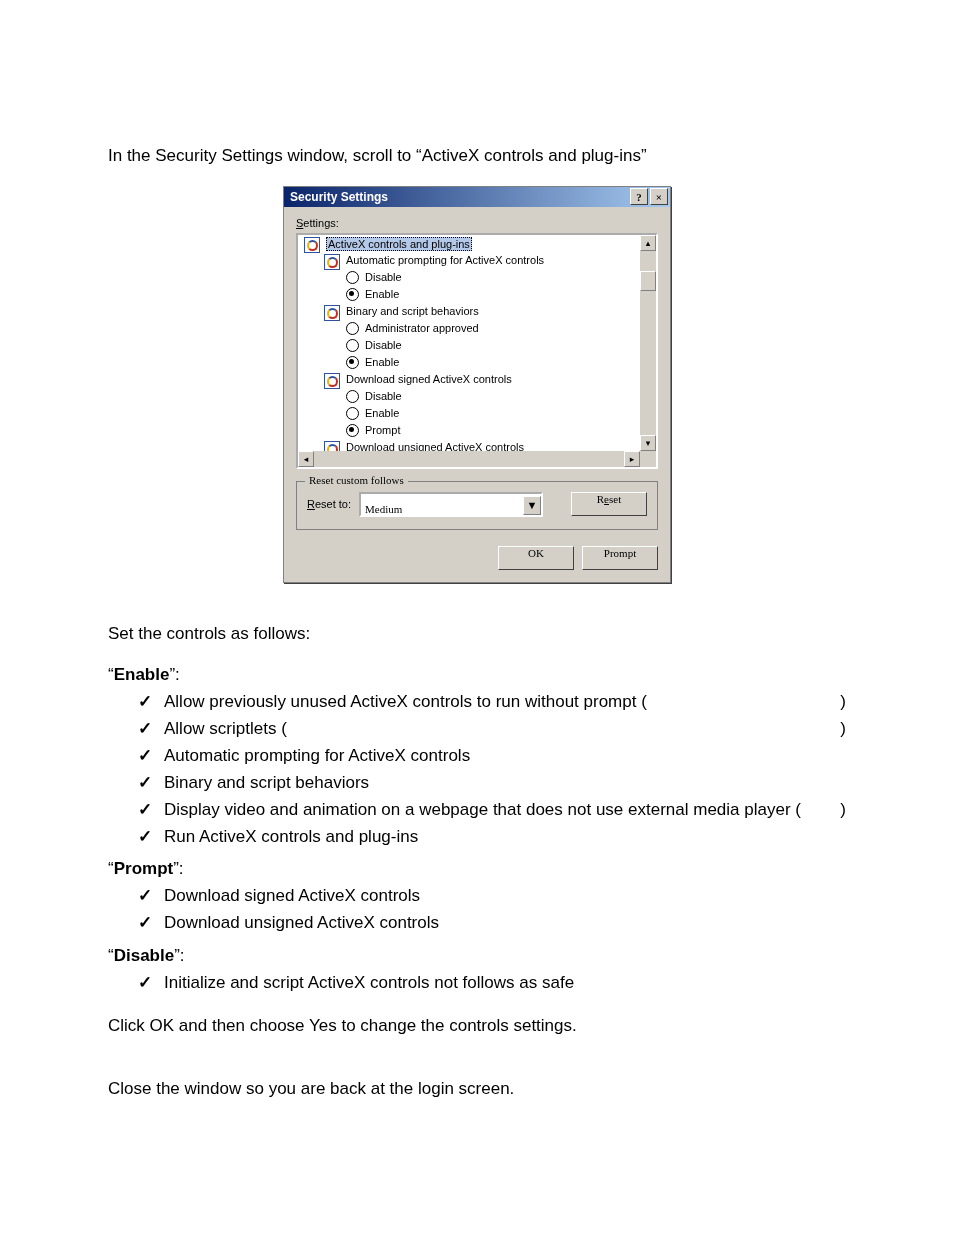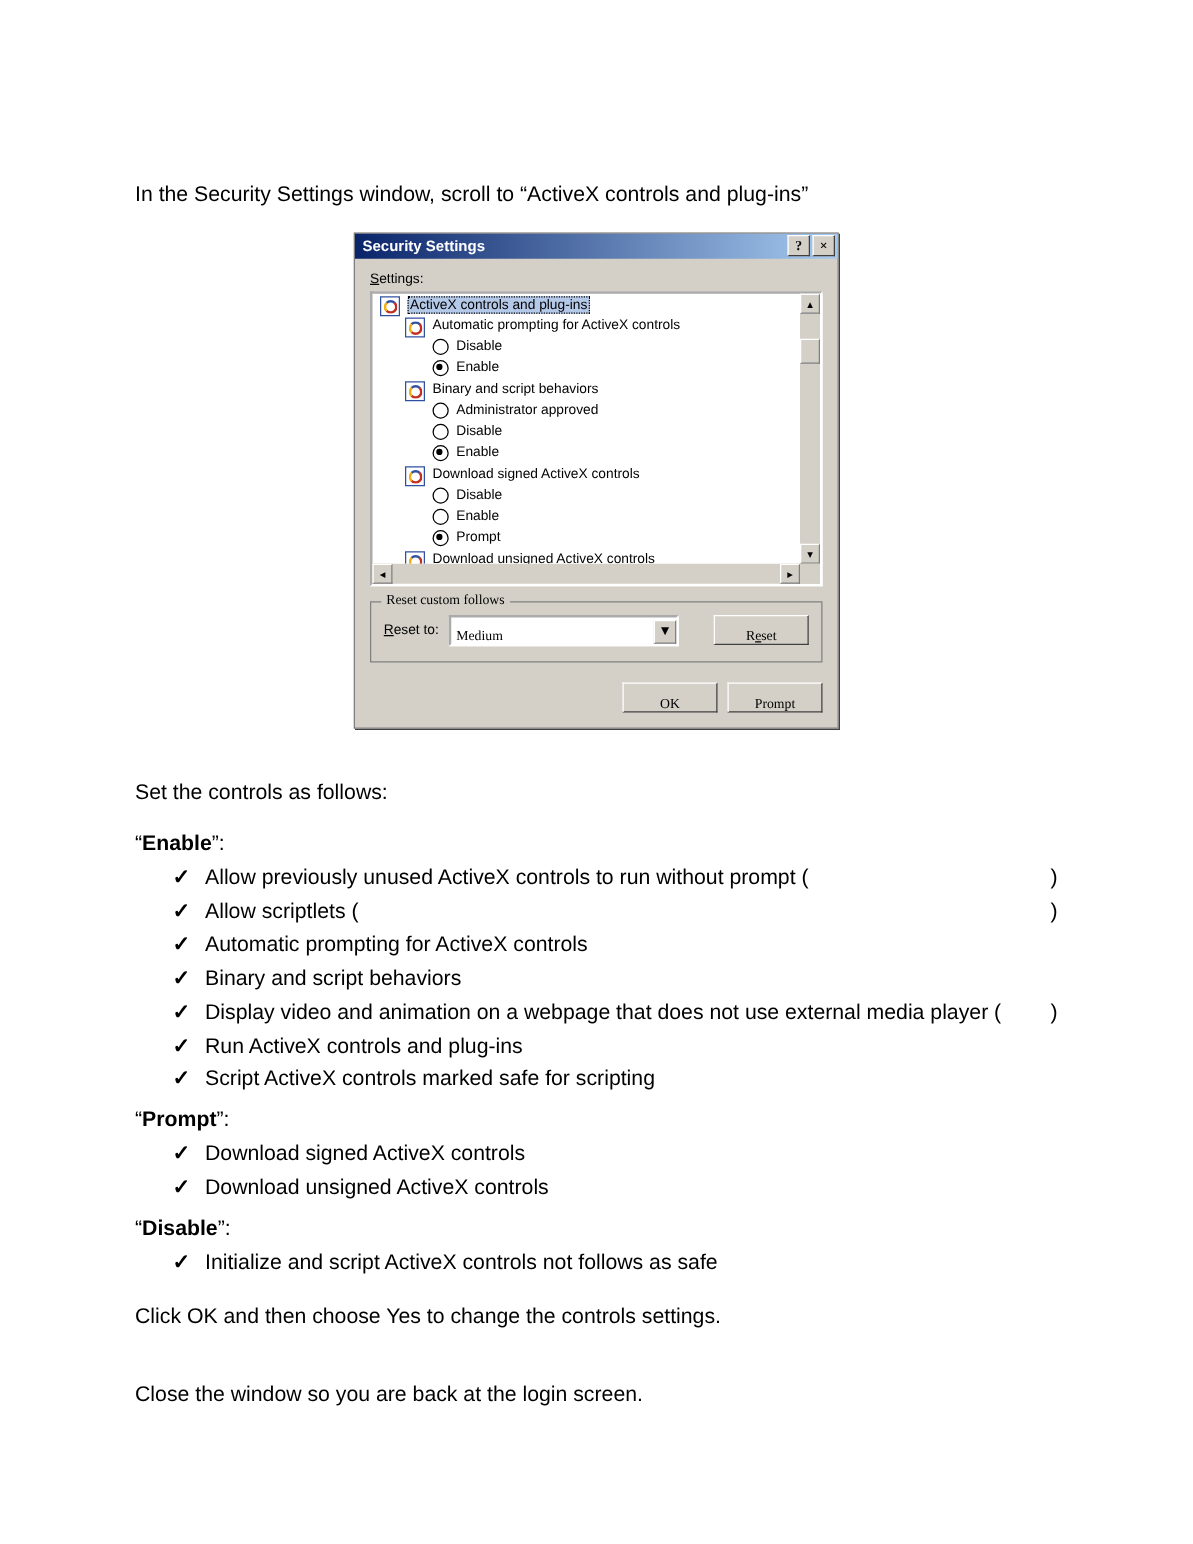--- a/index.html
+++ b/index.html
@@ -29,21 +29,21 @@
   .ax-icon::after{content:"";position:absolute;left:2px;top:2px;width:7px;height:7px;border:2px solid #c03020;border-radius:50%;border-left-color:#f0b010;border-top-color:#3050a0}
   .radio{width:11px;height:11px;border:1px solid #000;border-radius:50%;background:#fff;margin-right:6px;flex:none;position:relative}
   .radio.sel::after{content:"";position:absolute;left:2px;top:2px;width:5px;height:5px;border-radius:50%;background:#000}
   .node-label.hl{background:#b4c8e8;border:1px dotted #000;padding:0 1px}
   .fieldset{border:1px solid #808080;border-top-color:#808080;margin-top:12px;padding:10px 10px 12px 10px;position:relative}
   .fieldset .legend{position:absolute;top:-8px;left:8px;background:#d4d0c8;padding:0 4px;font:11px Tahoma}
   .row{display:flex;align-items:center;gap:8px}
   .combo{flex:none;display:flex;align-items:flex-end;border:2px inset #fff;background:#fff;height:21px;width:180px}
   .combo span{padding:0 4px;font:11px Tahoma;flex:1}
   .combo .drop{width:16px;height:17px;background:#d4d0c8;border:1px solid #fff;border-right-color:#808080;border-bottom-color:#808080;display:flex;align-items:center;justify-content:center;font-size:8px}
-  .btn{width:74px;height:22px;background:#d4d0c8;border:1px solid #fff;border-right-color:#404040;border-bottom-color:#404040;font:11px Tahoma;display:flex;align-items:flex-end;justify-content:center}
+  .btn{width:74px;height:22px;background:#d4d0c8;border:1px solid #fff;border-right-color:#404040;border-bottom-color:#404040;font:11px Tahoma;display:flex;align-items:flex-start;justify-content:center}
   .btnrow{display:flex;justify-content:flex-end;gap:8px;margin-top:16px}
   
   .heading{margin:8px 0 2px 0}
   .chk-list{margin:0;padding:0;list-style:none}
   .chk-list li{display:flex;align-items:flex-end;padding:2px 0 2px 30px}
   .chk-list li::before{content:"✓";font-weight:bold;width:26px;flex:none}
 </style>
 </head>
 <body>
 
@@ -195,23 +195,20 @@
         <span>Binary and script behaviors</span>
       </li>
       <li>
         <span>Display video and animation on a webpage that does not use external media player (</span>
         <span style="flex: 1 1 0%;"></span>
         <span> )</span>
       </li>
       <li>
         <span>Run ActiveX controls and plug-ins</span>
       </li>
-      <li>
-        <span>Script ActiveX controls marked safe for scripting</span>
-      </li>
     </ul>
 
   <div class="heading">“<span class="bold">Prompt</span>”:</div>
   <ul class="chk-list" id="prompt-list">
       <li>
         <span>Download signed ActiveX controls</span>
       </li>
       <li>
         <span>Download unsigned ActiveX controls</span>
       </li>

